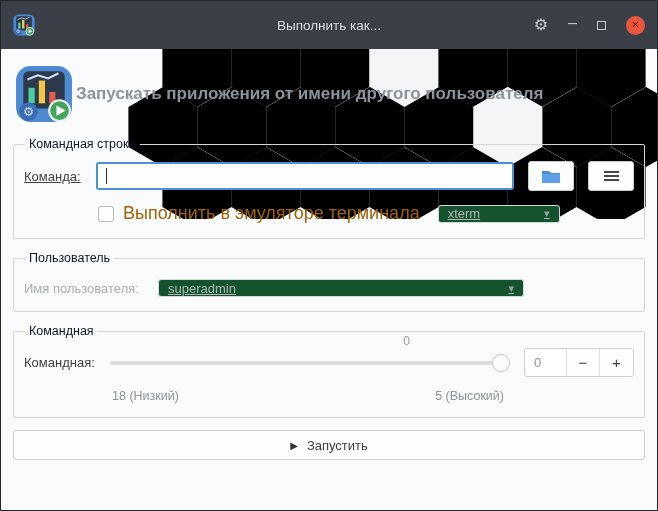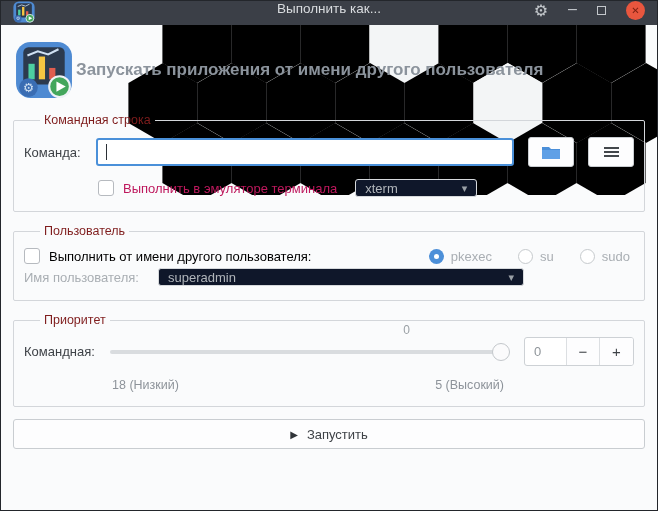--- a/index.html
+++ b/index.html
@@ -4,21 +4,21 @@
 <style>
   html,body{margin:0;padding:0;background:#888;}
   *{box-sizing:border-box;}
   .window{
     width:658px;height:511px;margin:0 auto;position:relative;
     background:#fafbfc;border:1px solid #23262b;overflow:hidden;
     font-family:"Liberation Sans","DejaVu Sans",sans-serif;
   }
   
   .titlebar{
-    height:24px;background:#3b3f47;display:flex;align-items:flex-start;
+    height:48px;background:#3b3f47;display:flex;align-items:center;
     padding:0 12px;position:relative;
   }
   .tb-title{
     position:absolute;left:0;right:0;text-align:center;
     font-size:13.5px;color:#d9dcdf;pointer-events:none;
   }
   .tb-appicon{width:22px;height:22px;z-index:2;}
   .tb-controls{margin-left:auto;display:flex;align-items:center;gap:20px;z-index:2;}
   .tb-gear{font-size:16px;color:#c3c7cb;cursor:default;line-height:1;}
   .tb-min{font-size:16px;color:#c3c7cb;line-height:1;margin-top:-4px;}
@@ -34,45 +34,45 @@
   .hexfill{fill:#f3f5f6 !important;}
   
   .header{position:relative;z-index:1;display:flex;align-items:center;gap:3px;margin:6px 0 14px 2px;}
   .app-icon-big{width:58px;height:58px;flex:0 0 auto;}
   .header h1{margin:0;font-size:17px;font-weight:bold;color:#8b939c;line-height:1.4;}
   
   fieldset.group{
     position:relative;z-index:1;border:1px solid #d3d6da;border-radius:2px;
     margin:0 0 12px;padding:10px 10px 14px;
   }
-  fieldset.group legend{font-size:12.5px;color:#7f1d1d;padding:0 4px;margin-left:16px;}
+  fieldset.group legend{font-size:12.5px;color:#0f172a;padding:0 4px;margin-left:1px;}
   .row{display:flex;align-items:center;}
   label.dark{font-size:13px;color:#3e4247;}
   .muted{color:#a9aeb3;}
   
-  .cmd-label{width:72px;flex:0 0 auto;}
+  .cmd-label{width:72px;flex:0 0 auto;text-decoration:underline;}
   .input-wrap{flex:1;position:relative;height:28px;border:2px solid #4a90d9;border-radius:3px;background:#fff;margin-right:14px;}
   .input-wrap input{width:100%;height:100%;border:none;outline:none;background:transparent;padding:0 8px;font:13px "Liberation Sans","DejaVu Sans",sans-serif;color:#2b3036;}
   .caret{position:absolute;left:8px;top:4px;width:1px;height:16px;background:#2b3036;}
   .icon-btn{
     width:46px;height:30px;background:#fdfdfe;border:1px solid #c9cdd1;border-radius:3px;
     display:flex;align-items:center;justify-content:center;flex:0 0 auto;padding:0;
   }
   .icon-btn + .icon-btn{margin-left:14px;}
   .bars div{width:15px;height:2px;background:#43474c;margin:2px 0;}
   
   .checkbox{width:16px;height:16px;border:1px solid #b6babf;border-radius:3px;background:#fff;margin-right:9px;flex:0 0 auto;}
   .radio{display:flex;align-items:center;gap:7px;font-size:13px;color:#a9aeb3;}
   .rb{width:15px;height:15px;border-radius:50%;border:1px solid #c6cacd;background:#fff;position:relative;flex:0 0 auto;}
   .rb.on{border:none;background:#4c8fd8;}
   .rb.on::after{content:"";position:absolute;left:5px;top:5px;width:5px;height:5px;border-radius:50%;background:#fff;}
   
   .combo{
-    height:18px;border:1px solid #d6d9dc;border-radius:3px;background:#0f172a;
-    display:flex;align-items:center;padding:0 9px;font-size:13px;color:#b0b5ba;
+    height:18px;border:1px solid #d6d9dc;border-radius:3px;background:#14532d;
+    display:flex;align-items:center;padding:0 9px;font-size:13px;color:#b0b5ba;text-decoration:underline;
   }
   .combo .arrow{margin-left:auto;color:#9aa0a6;font-size:11px;}
   .terminal-row{margin:12px 0 0 74px;}
   .combo-term{width:122px;margin-left:18px;}
   .radios{margin-left:auto;display:flex;gap:26px;margin-right:4px;}
   .user-row2{margin-top:4px;}
   .user-row2 label{width:134px;flex:0 0 auto;font-size:13px;}
   .combo-user{flex:1;margin-right:110px;justify-content:center;}
   
   .prio-row1{margin-bottom:24px;}
@@ -187,59 +187,41 @@
         <button class="icon-btn">
           <span class="bars">
             <div></div>
               <div></div>
               <div></div>
           </span>
         </button>
       </div>
       <div class="row terminal-row">
         <span class="checkbox"></span>
-        <span class="dark" style="color:#be185d;font-size:13px;">Выполнить в эмуляторе терминала</span>
+        <span class="dark" style="color:#a16207;font-size:18px;">Выполнить в эмуляторе терминала</span>
         <div class="combo combo-term">
           <span>xterm</span>
           <span class="arrow">▾</span>
         </div>
       </div>
     </fieldset>
 
     <fieldset class="group">
       <legend>Пользователь</legend>
-      <div class="row">
-        <span class="checkbox"></span>
-        <span class="dark" style="font-size:13px;">Выполнить от имени другого пользователя:</span>
-        <div class="radios">
-          <span class="radio">
-            <span class="rb on"></span>
-            <span>pkexec</span>
-          </span>
-          <span class="radio">
-            <span class="rb"></span>
-            <span>su</span>
-          </span>
-          <span class="radio">
-            <span class="rb"></span>
-            <span>sudo</span>
-          </span>
-        </div>
-      </div>
       <div class="row user-row2">
         <label class="muted">Имя пользователя:</label>
         <div class="combo combo-user">
           <span>superadmin</span>
           <span class="arrow">▾</span>
         </div>
       </div>
     </fieldset>
 
     <fieldset class="group">
-      <legend>Приоритет</legend>
+      <legend>Командная</legend>
       <div class="row prio-main">
         <label class="dark prio-label">Командная:</label>
         <div class="slider-area">
           <span class="slider-value">0</span>
           <div class="track"></div>
           <div class="handle"></div>
         </div>
         <div class="spin">
           <div class="val">0</div>
           <button class="sbtn minus">−</button>

